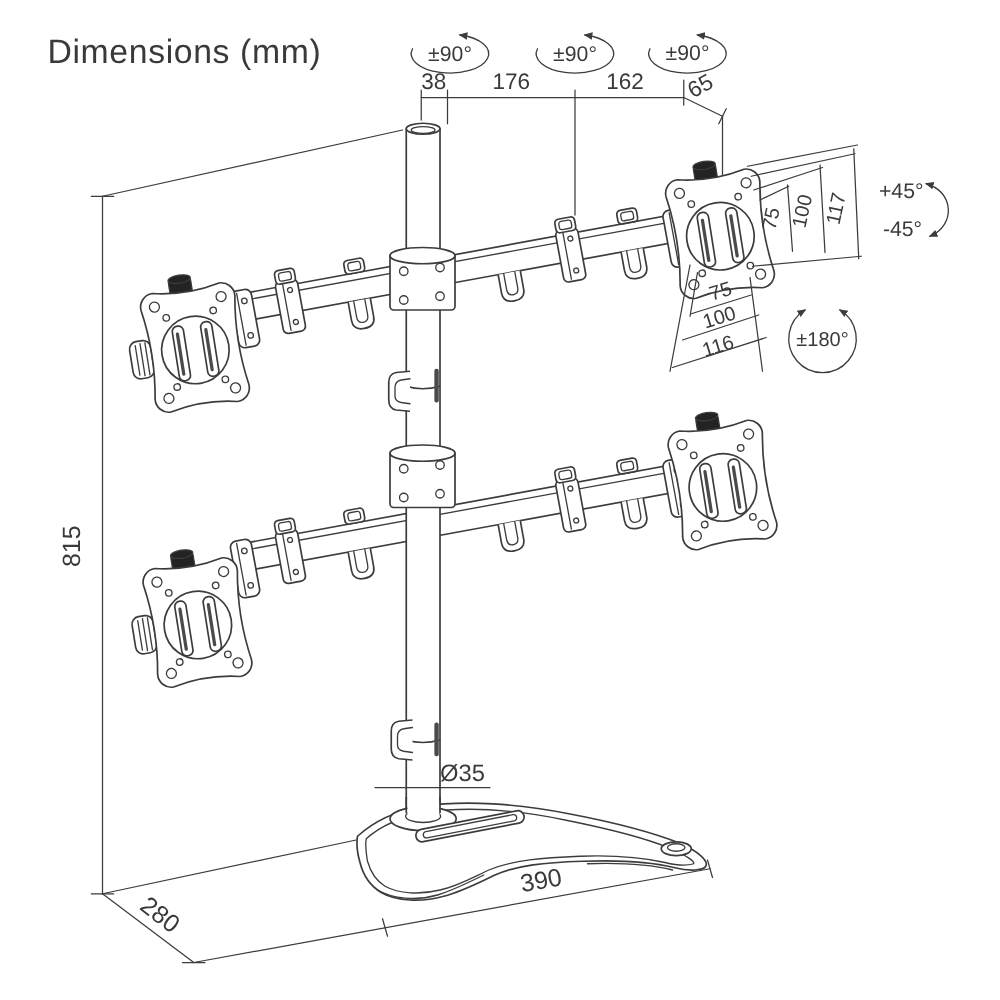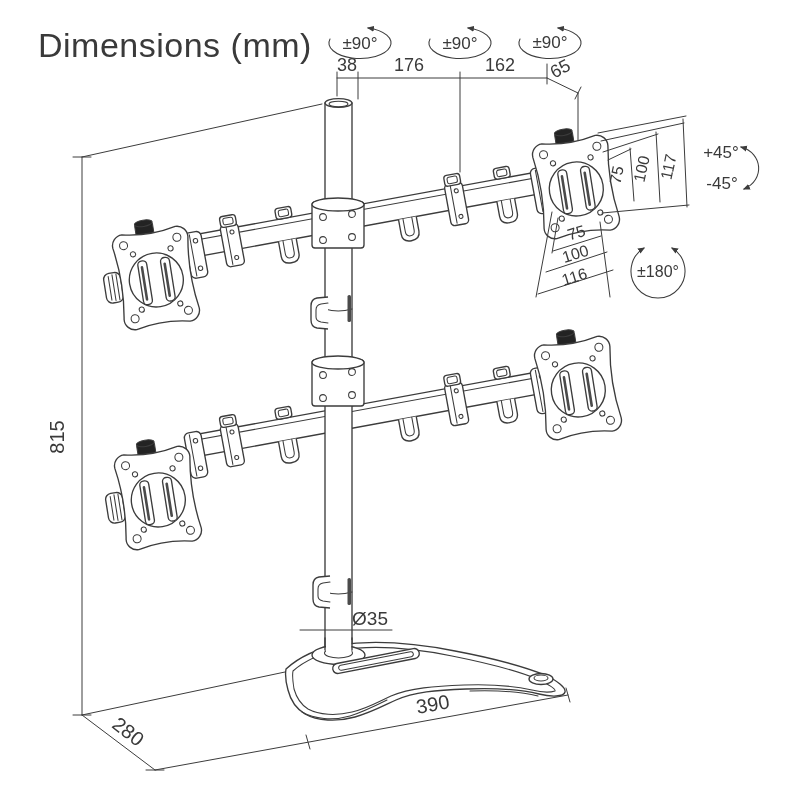--- a/index.html
+++ b/index.html
@@ -1,18 +1,18 @@
 <!DOCTYPE html>
 <html style="--line: #3c3c3c; --text: #3a3a3a; --knob: #232323;"><head>
 <meta charset="utf-8">
 <style>
   html,body{margin:0;padding:0;background:#fff;}
   #stage{position:relative;width:800px;height:800px;background:#fff;overflow:hidden;
          font-family:"Liberation Sans", sans-serif;}
-  #title{position:absolute;left:38px;top:26px;font-size:34px;letter-spacing:.5px;
+  #title{position:absolute;left:38px;top:26px;font-size:27px;letter-spacing:.5px;
          color:var(--text,#3a3a3a);}
   svg{position:absolute;left:0;top:0;}
   .ln{fill:none;stroke:var(--line,#3c3c3c);stroke-width:1.35;stroke-linecap:round;stroke-linejoin:round;}
   .lnf{fill:#fff;stroke:var(--line,#3c3c3c);stroke-width:1.35;stroke-linejoin:round;}
   .thin{fill:none;stroke:var(--line,#3c3c3c);stroke-width:1.05;stroke-linecap:round;}
   .dim{fill:none;stroke:var(--line,#3c3c3c);stroke-width:1.0;stroke-linecap:round;}
   .dark{fill:var(--knob,#232323);stroke:var(--line,#3c3c3c);stroke-width:1;}
   text{fill:var(--text,#3a3a3a);font-family:"Liberation Sans",sans-serif;}
   .num{font-size:18px;}
   .small{font-size:16px;}

